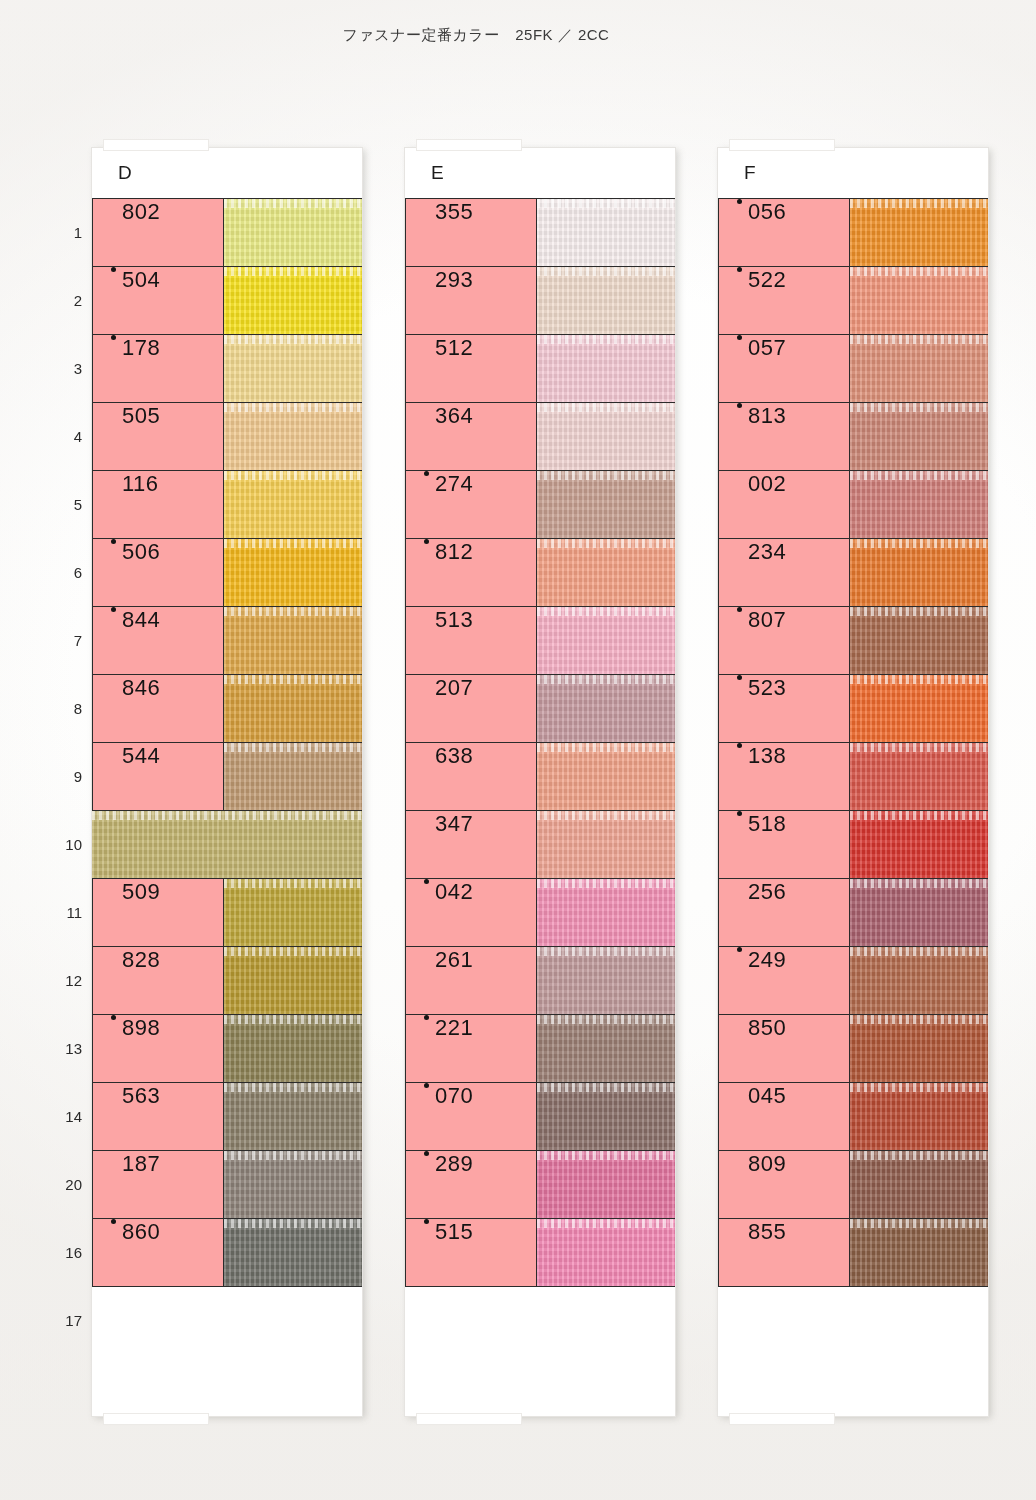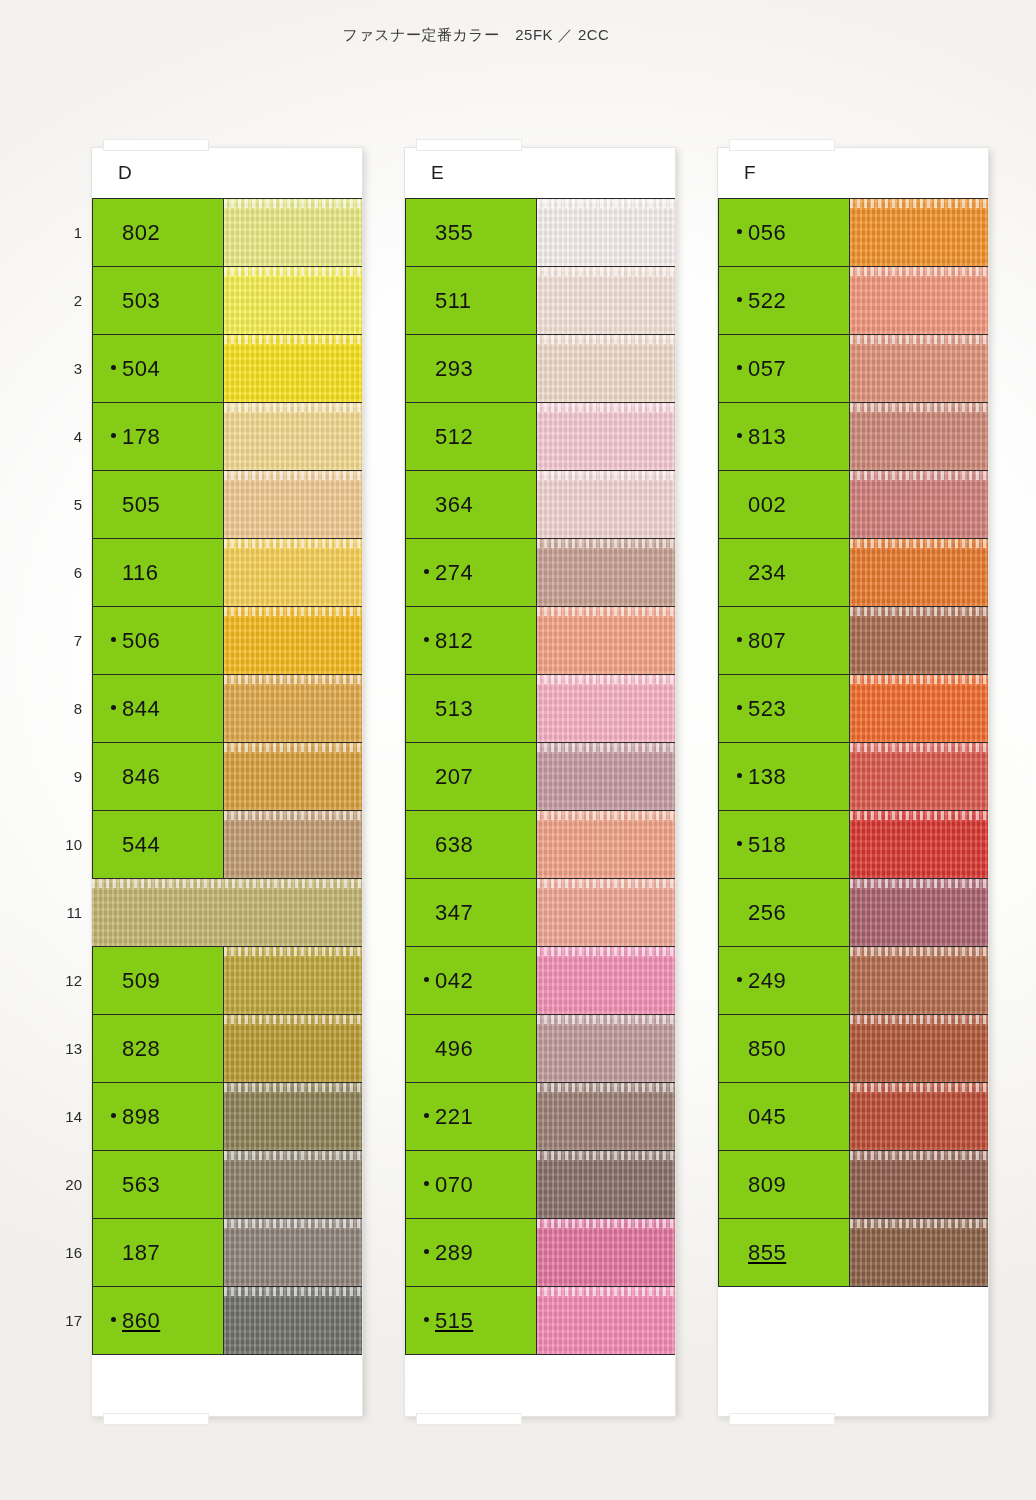--- a/index.html
+++ b/index.html
@@ -73,34 +73,34 @@
     position: relative;
     border-top: 1px solid #2b2b2b;
   }
   .row {
     position: relative;
     display: flex;
     height: 68px;
     box-sizing: border-box;
     border-bottom: 1px solid #2b2b2b;
   }
-  .row:last-child { border-bottom: 1px solid #2b2b2b; text-decoration: underline; }
+  .row:last-child { border-bottom: 1px solid #2b2b2b; }
 
   .code-cell {
     position: relative;
     width: 132px;
     box-sizing: border-box;
     border-right: 1px solid #2b2b2b;
     border-left: 1px solid #2b2b2b;
     display: flex;
-    align-items: center;
+    align-items: flex-start;
     padding-left: 18px;
     font-size: 22px;
     color: #141414;
-    background: #84cc16;
+    background: #fca5a5;
     letter-spacing: 0.5px;
   }
   .dot {
     display: inline-block;
     width: 5px;
     height: 5px;
     border-radius: 50%;
     background: #141414;
     margin-right: 6px;
     margin-bottom: 2px;
@@ -192,31 +192,20 @@
           <span>802</span>
         </div>
         <div class="swatch-cell">
           <div class="swatch" style="background: rgb(232, 234, 132);">
             <div class="teeth"></div>
           </div>
         </div>
       </div>
       <div class="row">
         <div class="code-cell">
-          <span class="dot hidden"></span>
-          <span>503</span>
-        </div>
-        <div class="swatch-cell">
-          <div class="swatch" style="background: rgb(246, 239, 82);">
-            <div class="teeth"></div>
-          </div>
-        </div>
-      </div>
-      <div class="row">
-        <div class="code-cell">
           <span class="dot"></span>
           <span>504</span>
         </div>
         <div class="swatch-cell">
           <div class="swatch" style="background: rgb(247, 225, 28);">
             <div class="teeth"></div>
           </div>
         </div>
       </div>
       <div class="row">
@@ -382,31 +371,20 @@
         </div>
         <div class="swatch-cell">
           <div class="swatch" style="background: rgb(247, 238, 238);">
             <div class="teeth"></div>
           </div>
         </div>
       </div>
       <div class="row">
         <div class="code-cell">
           <span class="dot hidden"></span>
-          <span>511</span>
-        </div>
-        <div class="swatch-cell">
-          <div class="swatch" style="background: rgb(244, 226, 216);">
-            <div class="teeth"></div>
-          </div>
-        </div>
-      </div>
-      <div class="row">
-        <div class="code-cell">
-          <span class="dot hidden"></span>
           <span>293</span>
         </div>
         <div class="swatch-cell">
           <div class="swatch" style="background: rgb(239, 218, 203);">
             <div class="teeth"></div>
           </div>
         </div>
       </div>
       <div class="row">
         <div class="code-cell">
@@ -503,21 +481,21 @@
         </div>
         <div class="swatch-cell">
           <div class="swatch" style="background: rgb(242, 144, 181);">
             <div class="teeth"></div>
           </div>
         </div>
       </div>
       <div class="row">
         <div class="code-cell">
           <span class="dot hidden"></span>
-          <span>496</span>
+          <span>261</span>
         </div>
         <div class="swatch-cell">
           <div class="swatch" style="background: rgb(192, 154, 155);">
             <div class="teeth"></div>
           </div>
         </div>
       </div>
       <div class="row">
         <div class="code-cell">
           <span class="dot"></span>

